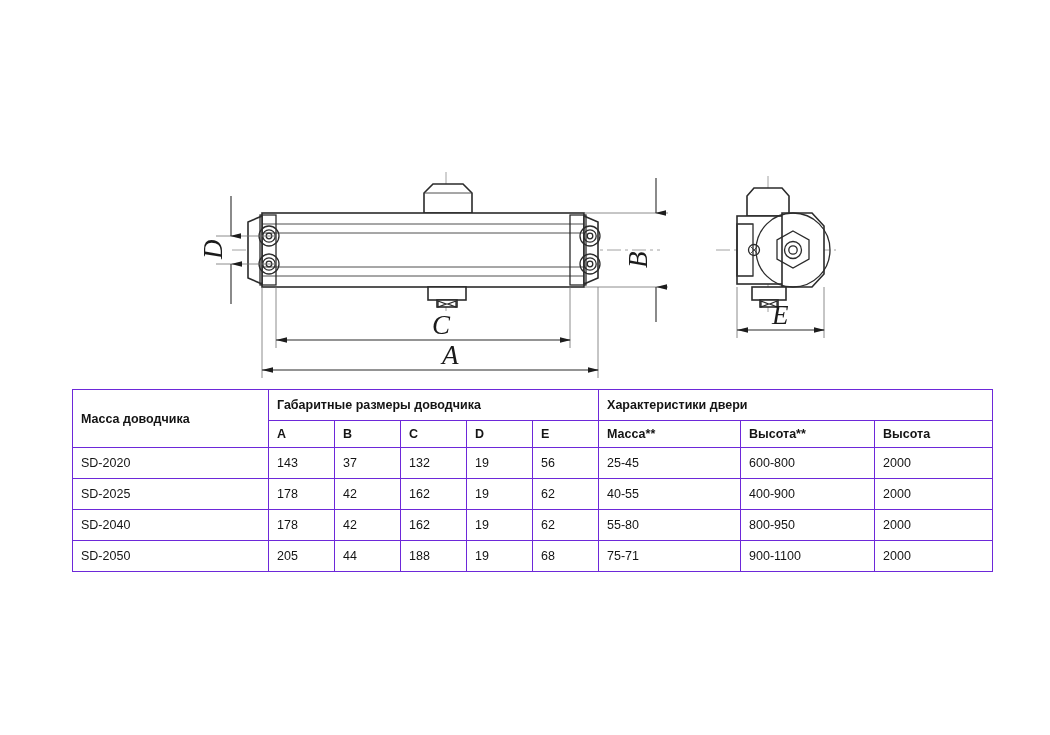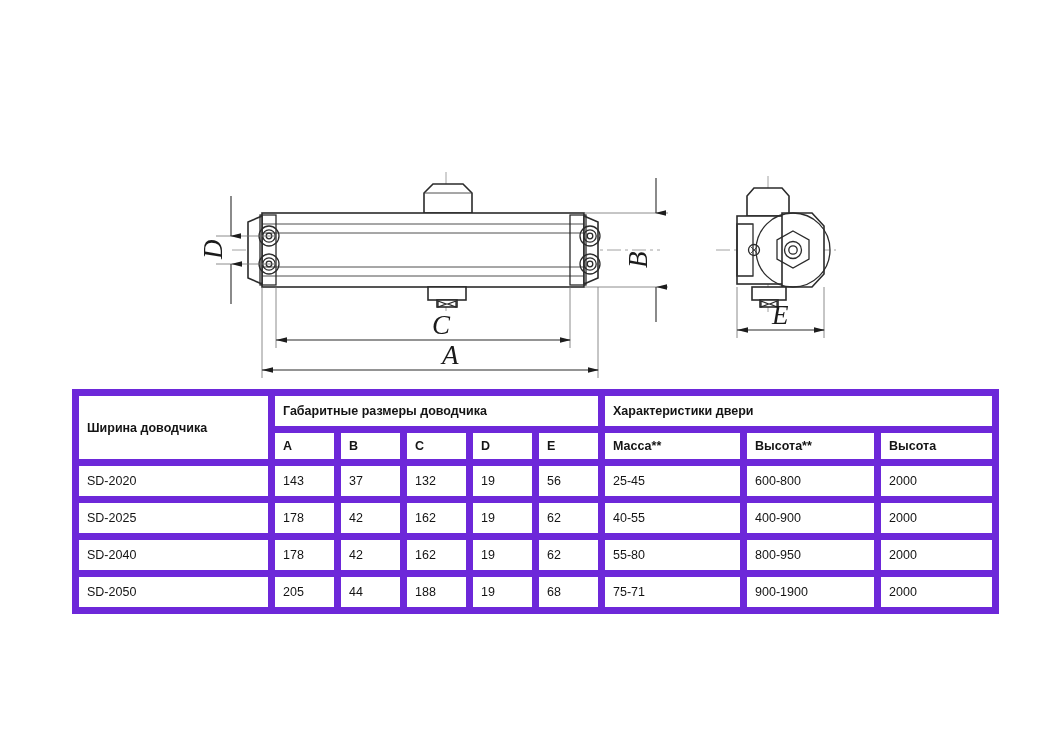--- a/index.html
+++ b/index.html
@@ -36,21 +36,21 @@
     top: 389px;
     width: 906px;
   }
   table.spec {
     border-collapse: collapse;
     width: 906px;
     table-layout: fixed;
     font-size: 12.5px;
   }
   table.spec td, table.spec th {
-    border: 7px solid #6d28d9;
+    border: 1px solid #6d28d9;
     padding: 0 8px;
     text-align: left;
     vertical-align: middle;
     font-weight: normal;
     color: #141414;
     background: #fff;
     white-space: nowrap;
     overflow: hidden;
   }
   table.spec th {
@@ -238,21 +238,21 @@
           <col class="col-dim">
           <col class="col-dim">
         <col class="col-dim">
           <col class="col-dim">
           <col class="col-mass">
           <col class="col-width">
           <col class="col-height">
       </colgroup>
       <thead>
         <tr class="hdr-top">
-          <th rowspan="2">Ширина доводчика</th>
+          <th rowspan="2">Масса доводчика</th>
           <th colspan="5" class="group-center grp-head-pad">Габаритные размеры доводчика</th>
           <th colspan="3" class="group-center grp-head-pad">Характеристики двери</th>
         </tr>
         <tr class="hdr-sub">
           <th>A</th>
           <th>B</th>
           <th>C</th>
           <th>D</th>
           <th>E</th>
           <th>Масса**</th>
@@ -295,20 +295,20 @@
           <td>2000</td>
         </tr>
         <tr class="data">
           <td>SD-2050</td>
           <td>205</td>
           <td>44</td>
           <td>188</td>
           <td>19</td>
           <td>68</td>
           <td>75-71</td>
-          <td>900-1900</td>
+          <td>900-1100</td>
           <td>2000</td>
         </tr>
       </tbody>
     </table>
   </div>
 
 </div>
 
 </body></html>

